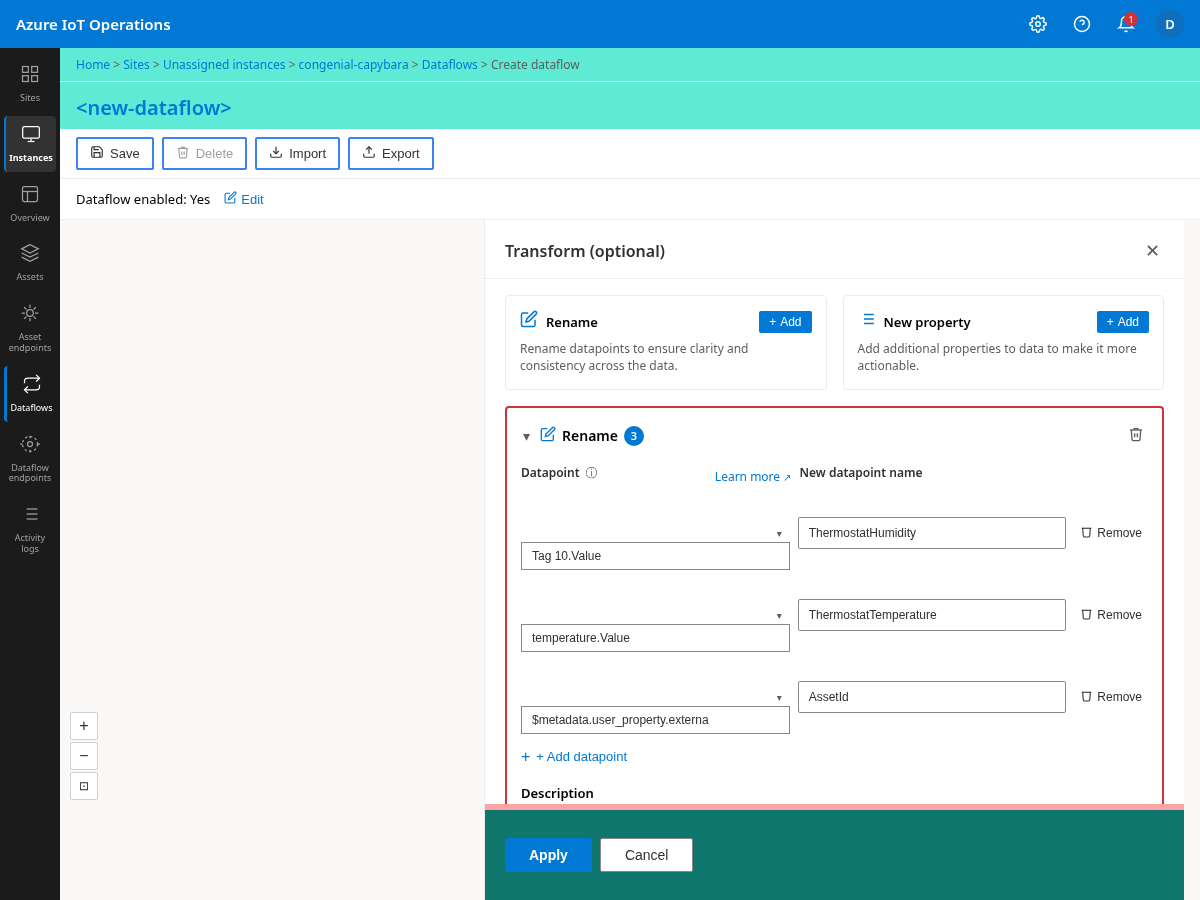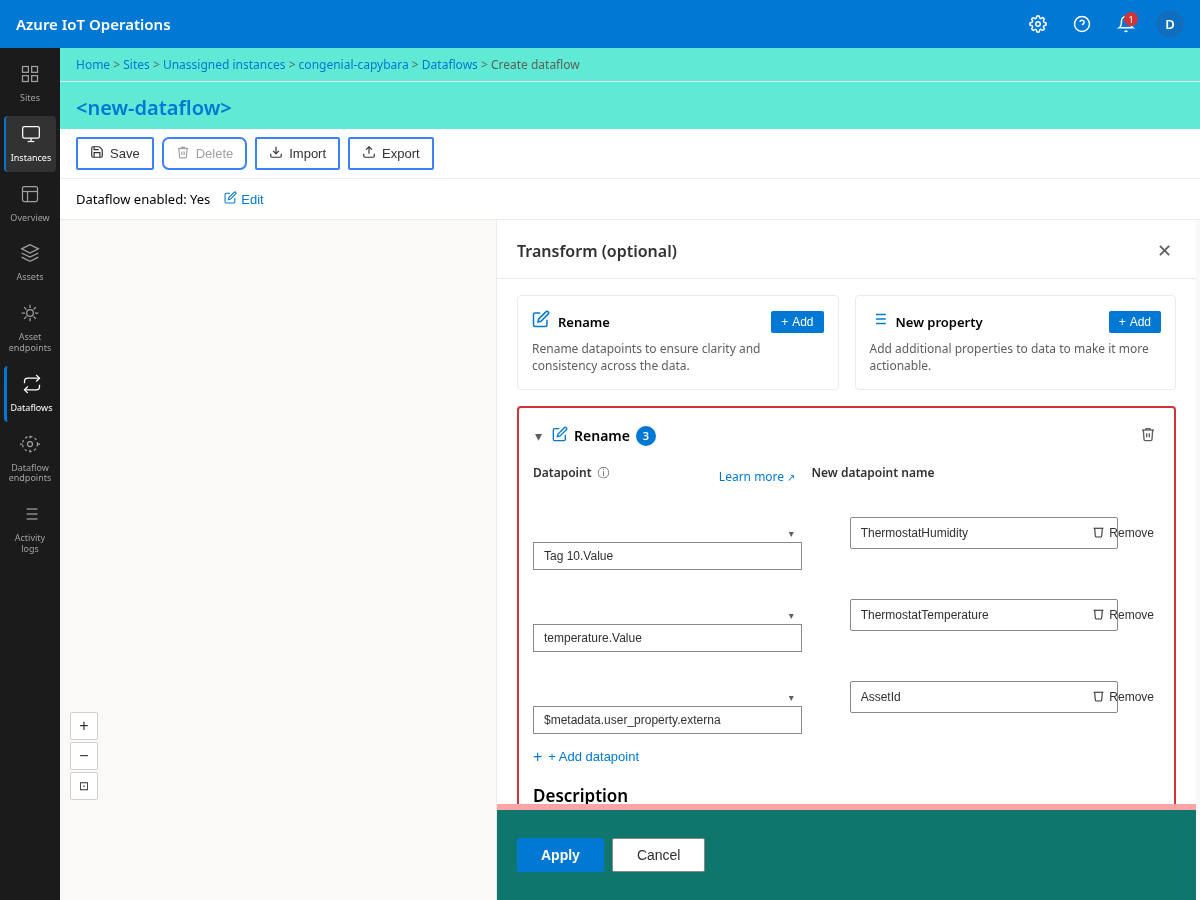--- a/index.html
+++ b/index.html
@@ -48,21 +48,21 @@
       width: 52px;
       display: flex;
       flex-direction: column;
       align-items: center;
       padding: 8px 4px;
       border-radius: 4px;
       cursor: pointer;
       color: #a0a0a0;
       gap: 4px;
     }
-    .sidebar-item.active { background: rgba(255,255,255,0.1); color: white; border-left: 2px solid #0078d4; }
+    .sidebar-item.active { background: rgba(255,255,255,0.1); color: white; border-left: 2px solid #0078d4; font-weight: bold; }
     .sidebar-item-icon { font-size: 18px; }
     .sidebar-item-label { font-size: 9px; text-align: center; line-height: 1.2; }
 
     
     .content-area { flex: 1; display: flex; flex-direction: column; background: white; overflow: hidden; }
 
     
     .breadcrumb { padding: 8px 16px; font-size: 12px; color: #605e5c; background: #5eead4; border-bottom: 1px solid #edebe9; }
     .breadcrumb a { color: #0078d4; text-decoration: none; }
     .breadcrumb span { color: #605e5c; }
@@ -82,21 +82,21 @@
     
     .dataflow-status { padding: 10px 16px; background: white; border-bottom: 1px solid #edebe9; display: flex; align-items: center; gap: 8px; font-size: 13px; }
     .edit-btn { display: flex; align-items: center; gap: 4px; color: #0078d4; cursor: pointer; padding: 2px 6px; border-radius: 2px; border: none; background: none; font-size: 13px; }
 
     
     .canvas-area { flex: 1; overflow: hidden; position: relative; background: #faf9f8; }
 
     
     .transform-panel {
       position: absolute;
-      top: 0; right: 4px; bottom: 0;
+      top: 0; right: 16px; bottom: 0;
       width: 700px;
       background: white;
       border-left: 1px solid #edebe9;
       display: flex;
       flex-direction: column;
       overflow: hidden;
     }
     .panel-header {
       padding: 16px 20px 12px;
       display: flex;
@@ -155,32 +155,31 @@
     }
     .select-arrow { position: absolute; right: 8px; top: 50%; transform: translateY(-50%); pointer-events: none; color: #605e5c; font-size: 10px; }
 
     .text-input {
       width: 100%;
       padding: 8px 10px;
       border: 1px solid #8a8886;
       border-radius: 2px;
       font-size: 12px;
       color: #323130;
-      margin-left: 40px;
     }
 
     .remove-btn { display: flex; align-items: center; gap: 4px; background: none; border: none; cursor: pointer; color: #323130; font-size: 12px; white-space: nowrap; padding: 4px 6px; }
 
     .datapoint-row { display: grid; grid-template-columns: 1fr 1fr auto; gap: 8px; align-items: center; margin-bottom: 8px; }
 
     .add-datapoint-btn { display: flex; align-items: center; gap: 6px; background: none; border: none; cursor: pointer; color: #0078d4; font-size: 13px; padding: 6px 0; margin-top: 4px; }
 
     
     .description-section { margin-top: 12px; }
-    .description-label { font-weight: 600; font-size: 17px; margin-bottom: 6px; }
+    .description-label { font-weight: 600; font-size: 13px; margin-bottom: 6px; }
     .description-input {
       width: 228px;
       padding: 6px 10px;
       border: 1px solid #8a8886;
       border-radius: 2px;
       font-size: 12px;
       color: #8a8886;
     }
 
     
@@ -347,21 +346,21 @@
       <button class="toolbar-btn">
         <span class="toolbar-btn-icon">
           <svg width="14" height="14" viewBox="0 0 24 24" fill="none" stroke="currentColor" stroke-width="2">
               <path d="M19 21H5a2 2 0 0 1-2-2V5a2 2 0 0 1 2-2h11l5 5v11a2 2 0 0 1-2 2z"></path>
               <polyline points="17 21 17 13 7 13 7 21"></polyline>
               <polyline points="7 3 7 8 15 8"></polyline>
             </svg>
         </span>
         <span>Save</span>
       </button>
-      <button class="toolbar-btn" style="color:#a19f9d;border-radius:7px;">
+      <button class="toolbar-btn" style="color:#a19f9d;">
         <span class="toolbar-btn-icon">
           <svg width="14" height="14" viewBox="0 0 24 24" fill="none" stroke="currentColor" stroke-width="2">
               <polyline points="3 6 5 6 21 6"></polyline>
               <path d="M19 6l-1 14a2 2 0 0 1-2 2H8a2 2 0 0 1-2-2L5 6"></path>
               <path d="M10 11v6"></path>
               <path d="M14 11v6"></path>
               <path d="M9 6V4h6v2"></path>
             </svg>
         </span>
         <span>Delete</span>
@@ -483,21 +482,21 @@
                   <svg width="16" height="16" viewBox="0 0 24 24" fill="none" stroke="currentColor" stroke-width="2">
                       <polyline points="3 6 5 6 21 6"></polyline>
                       <path d="M19 6l-1 14a2 2 0 0 1-2 2H8a2 2 0 0 1-2-2L5 6"></path>
                       <path d="M10 11v6"></path>
                       <path d="M14 11v6"></path>
                       <path d="M9 6V4h6v2"></path>
                     </svg>
                 </button>
               </div>
 
-              <div style="display: grid; grid-template-columns: 1fr 1fr auto; gap: 16px; margin-bottom: 6px;">
+              <div style="display: grid; grid-template-columns: 1fr 1fr auto; gap: 8px; margin-bottom: 6px;">
                 <div style="display:flex; align-items:center; gap:6px;">
                   <span class="column-label">Datapoint</span>
                   <span style="color:#605e5c; font-size:12px; margin-bottom:8px;">ⓘ</span>
                   <a href="#" class="learn-more">
                     <span>Learn more</span>
                     <span style="font-size:10px;">↗</span>
                   </a>
                 </div>
                 <div>
                   <span class="column-label">New datapoint name</span>

